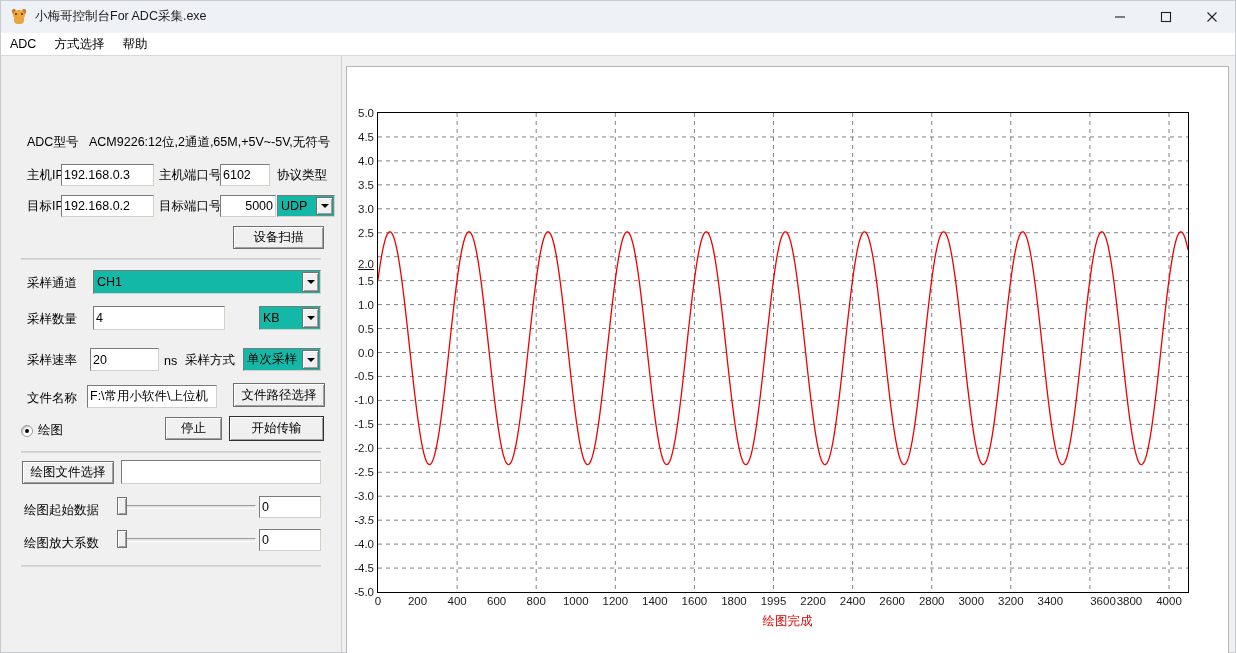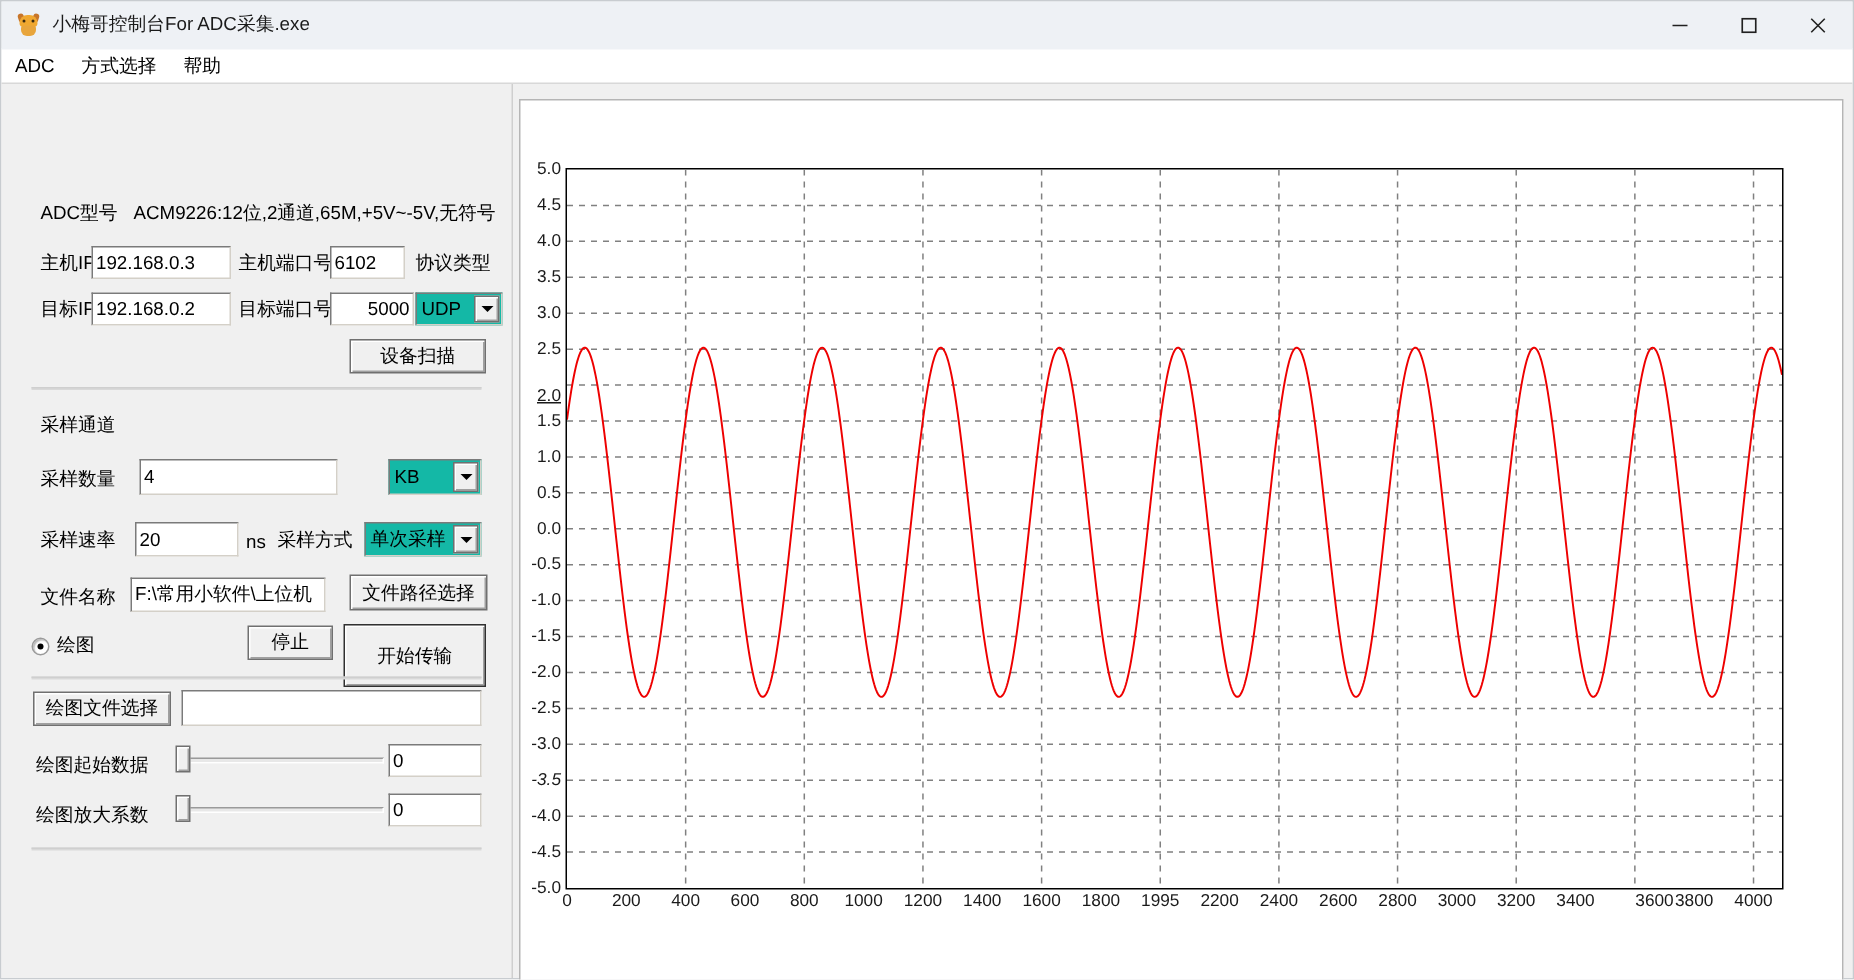--- a/index.html
+++ b/index.html
@@ -400,20 +400,26 @@
         <span class="carrow">
             <i></i>
           </span>
       </div>
 
       <div class="btn" style="left:232px; top:170px; width:91px; height:23px;">设备扫描</div>
 
       <div class="sep" style="left:20px; top:202px; width:300px;"></div>
 
       <div class="lbl" style="left:26px; top:219px;">采样通道</div>
+      <div class="combo" style="left:92px; top:214px; width:228px; height:24px;">
+        <span class="cv">CH1</span>
+        <span class="carrow">
+            <i></i>
+          </span>
+      </div>
 
       <div class="lbl" style="left:26px; top:255px;">采样数量</div>
       <div class="txt" style="left:92px; top:250px; width:132px; height:24px;">
         <span class="tv">4</span>
       </div>
       <div class="combo" style="left:258px; top:250px; width:62px; height:24px;">
         <span class="cv">KB</span>
         <span class="carrow">
             <i></i>
           </span>
@@ -436,21 +442,21 @@
       <div class="txt" style="left:86px; top:329px; width:130px; height:23px;">
         <span class="tv">F:\常用小软件\上位机</span>
       </div>
       <div class="btn" style="left:232px; top:327px; width:92px; height:24px;">文件路径选择</div>
 
       <div id="radio-draw" style="left:20px; top:366px;">
         <span class="radio-dot on"></span>
         <span>绘图</span>
       </div>
       <div class="btn" style="left:164px; top:361px; width:57px; height:23px;">停止</div>
-      <div class="btn focus" style="left:228px; top:360px; width:95px; height:42px;">开始传输</div>
+      <div class="btn focus" style="left:228px; top:360px; width:95px; height:25px;">开始传输</div>
 
       <div class="sep" style="left:20px; top:395px; width:300px;"></div>
 
       <div class="btn" style="left:21px; top:405px; width:92px; height:23px;">绘图文件选择</div>
       <div class="txt" style="left:120px; top:404px; width:200px; height:24px;">
         <span class="tv"></span>
       </div>
 
       <div class="lbl" style="left:23px; top:446px;">绘图起始数据</div>
       <div class="slider" style="left:116px; top:440px; width:139px;">
@@ -548,16 +554,17 @@
           <div class="xtick" style="left: 475.609px;">2400</div>
           <div class="xtick" style="left: 515.16px;">2600</div>
           <div class="xtick" style="left: 554.711px;">2800</div>
           <div class="xtick" style="left: 594.262px;">3000</div>
           <div class="xtick" style="left: 633.812px; text-align: center;">3200</div>
           <div class="xtick" style="left: 673.363px;">3400</div>
           <div class="xtick" style="left: 726px;">3600</div>
           <div class="xtick" style="left: 752.465px;">3800</div>
           <div class="xtick" style="left: 792.016px;">4000</div>
         </div>
+      <div id="plot-status">绘图完成</div>
     </div>
 
   </div>
 </div>
 
 </body></html>

